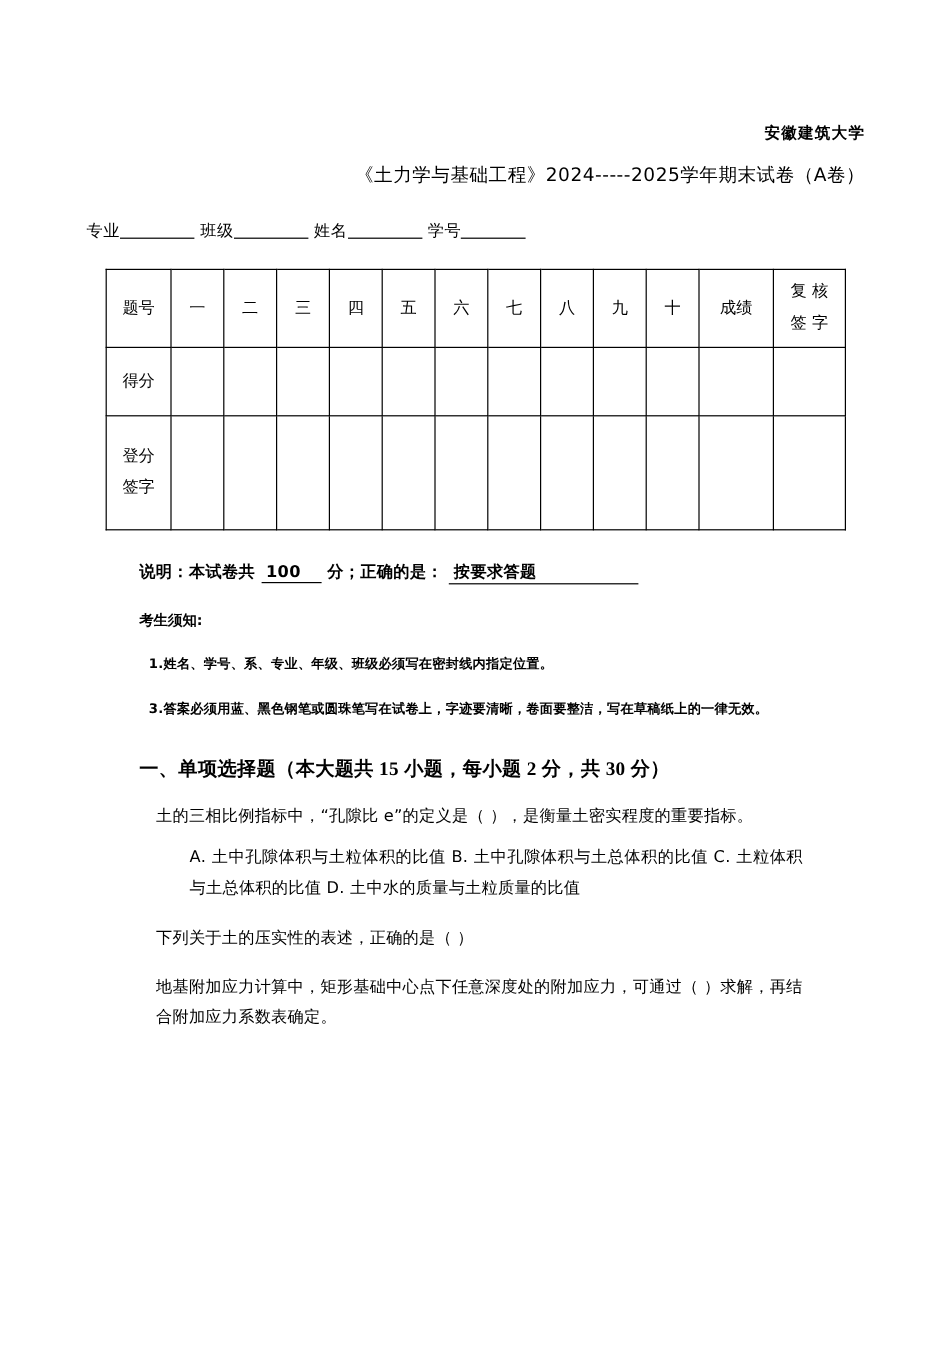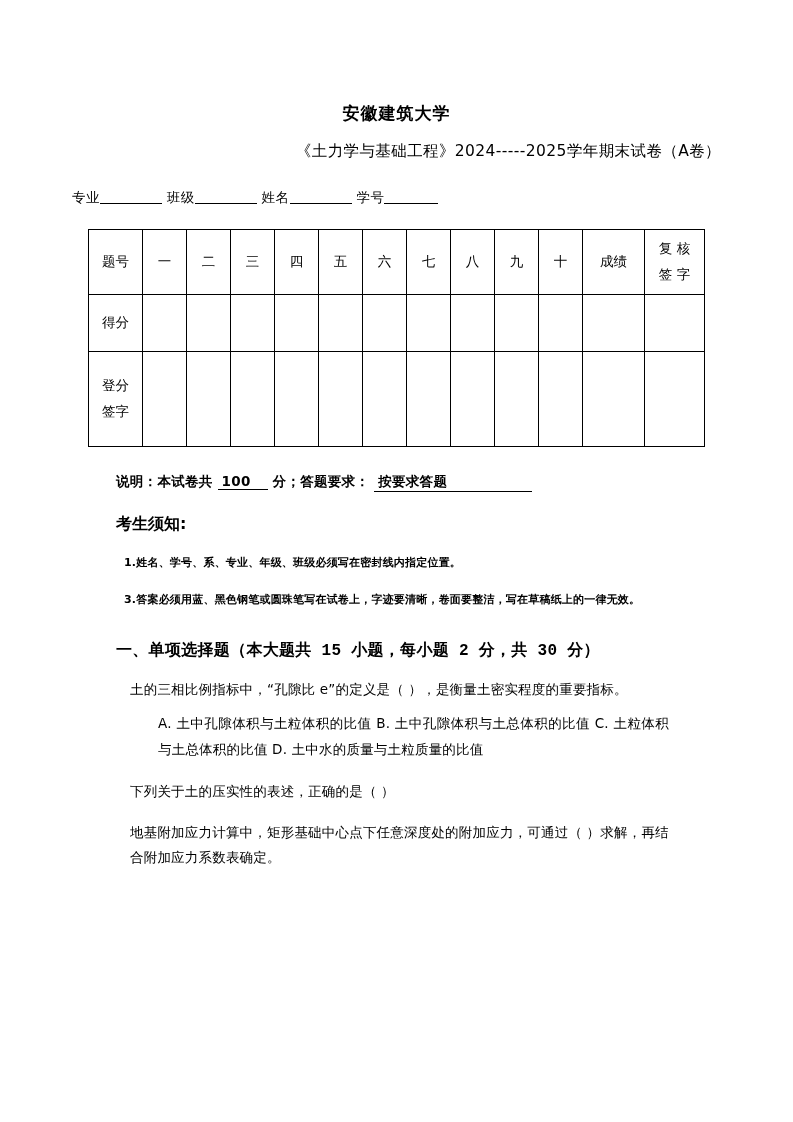--- a/index.html
+++ b/index.html
@@ -16,22 +16,22 @@
     overflow: hidden;
   }
   .page {
     position: relative;
     width: 793px;
     height: 1122px;
     box-sizing: border-box;
     padding: 96px 72px 0 72px;
   }
   .univ-title {
-    text-align: center;
-    font-size: 17px;
+    text-align: right;
+    font-size: 13px;
     font-weight: bold;
     font-family: "DejaVu Sans", "Liberation Sans", sans-serif;
     letter-spacing: 1px;
     margin-top: 6px;
   }
   .exam-title {
     text-align: right;
     font-size: 15.5px;
     font-weight: normal;
     font-family: "DejaVu Sans", "Liberation Sans", sans-serif;
@@ -85,39 +85,39 @@
   .note-line .ul {
     display: inline-block;
     border-bottom: 1px solid #000;
     text-align: left;
     padding: 0 4px;
   }
   .note-line .ul.w1 { min-width: 42px; }
   .note-line .ul.w2 { min-width: 150px; }
 
   .notice-head {
-    font-size: 16px;
+    font-size: 12px;
     font-weight: bold;
     font-family: "DejaVu Sans", "Liberation Sans", sans-serif;
     margin-top: 22px;
     margin-left: 44px;
   }
   .notice-item {
     font-size: 11px;
     font-weight: bold;
     font-family: "DejaVu Sans", "Liberation Sans", sans-serif;
     margin-top: 18px;
     margin-left: 52px;
     line-height: 1.75;
     letter-spacing: 0.2px;
   }
   .section-title {
     font-size: 16px;
     font-weight: bold;
-    font-family: Liberation Mono, monospace;
+    font-family: Liberation Serif, serif;
     margin-top: 30px;
     margin-left: 44px;
     letter-spacing: 0.3px;
   }
   .q-stem {
     font-size: 13.5px;
     font-family: "DejaVu Sans", "Liberation Sans", sans-serif;
     margin-top: 16px;
     margin-left: 58px;
     margin-right: 48px;
@@ -218,21 +218,21 @@
         <td></td>
         <td></td>
         <td></td>
       </tr>
     </tbody>
   </table>
 
   <div class="note-line">
     <span>说明：本试卷共</span>
     <span class="ul w1">100</span>
-    <span>分；答题要求：</span>
+    <span>分；正确的是：</span>
     <span class="ul w2">按要求答题</span>
   </div>
 
   <div class="notice-head">考生须知:</div>
   <div class="notice-item">1.姓名、学号、系、专业、年级、班级必须写在密封线内指定位置。</div>
   <div class="notice-item">3.答案必须用蓝、黑色钢笔或圆珠笔写在试卷上，字迹要清晰，卷面要整洁，写在草稿纸上的一律无效。</div>
 
   <div class="section-title">一、单项选择题（本大题共 15 小题，每小题 2 分，共 30 分）</div>
 
   <div class="q-stem">土的三相比例指标中，“孔隙比 e”的定义是（  ），是衡量土密实程度的重要指标。</div>

